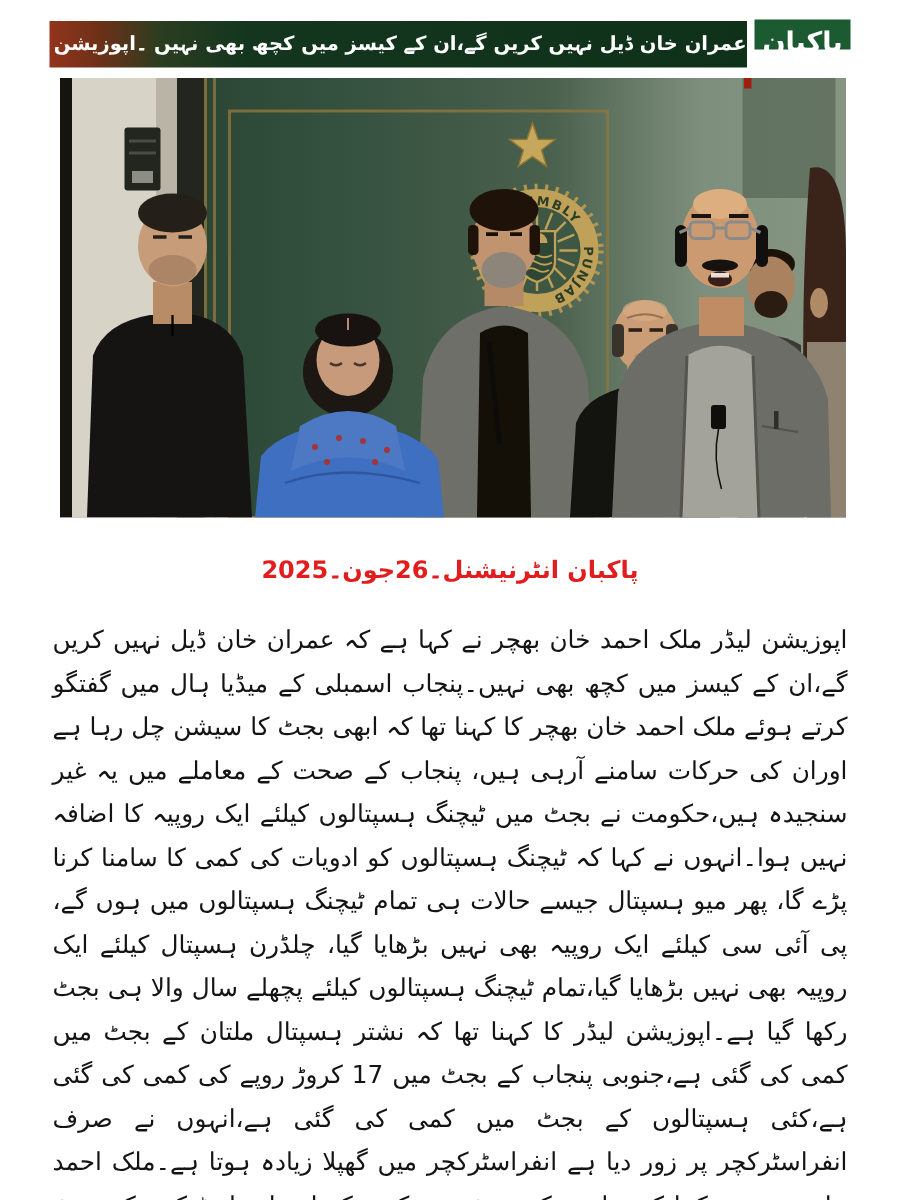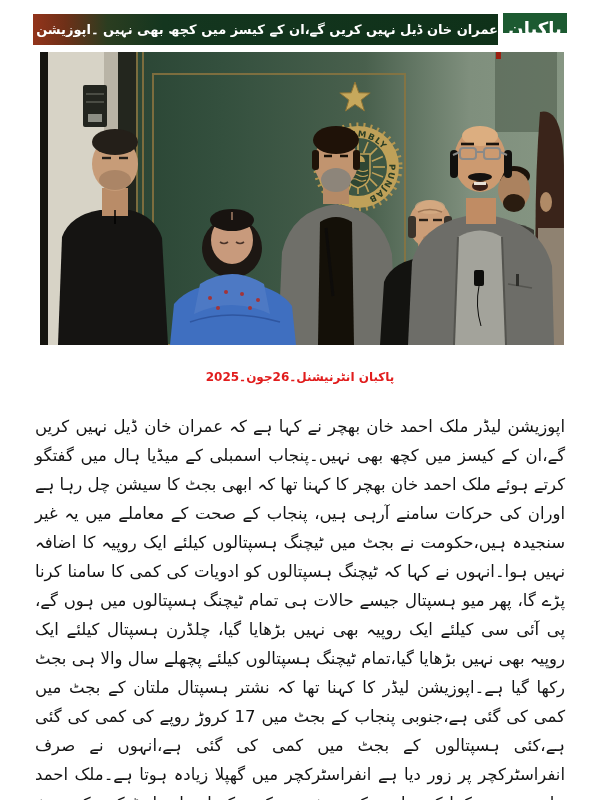--- a/index.html
+++ b/index.html
@@ -15,21 +15,21 @@
       letter-spacing:-0.2px;white-space:nowrap;overflow:hidden;direction:rtl;}
   #logo-box{width:64px;height:20px;background:#1c5a31;color:#ffffff;text-align:center;
       line-height:31px;font-size:18px;font-weight:bold;direction:rtl;}
 
   
   #photo{position:absolute;left:40px;top:52px;width:524px;height:293px;}
   #photo svg{display:block;}
 
   
   #dateline{position:absolute;left:0;top:370px;width:600px;text-align:center;
-      color:#e11d1d;font-size:12px;font-weight:bold;direction:rtl;}
+      color:#e11d1d;font-size:16px;font-weight:bold;direction:rtl;}
 
   
   #article-body{position:absolute;left:35px;top:412px;width:530px;direction:rtl;
       text-align:justify;text-align-last:center;color:#141414;
       font-size:16.5px;line-height:29px;}
 </style>
 </head>
 <body>
 
 <div id="page">

